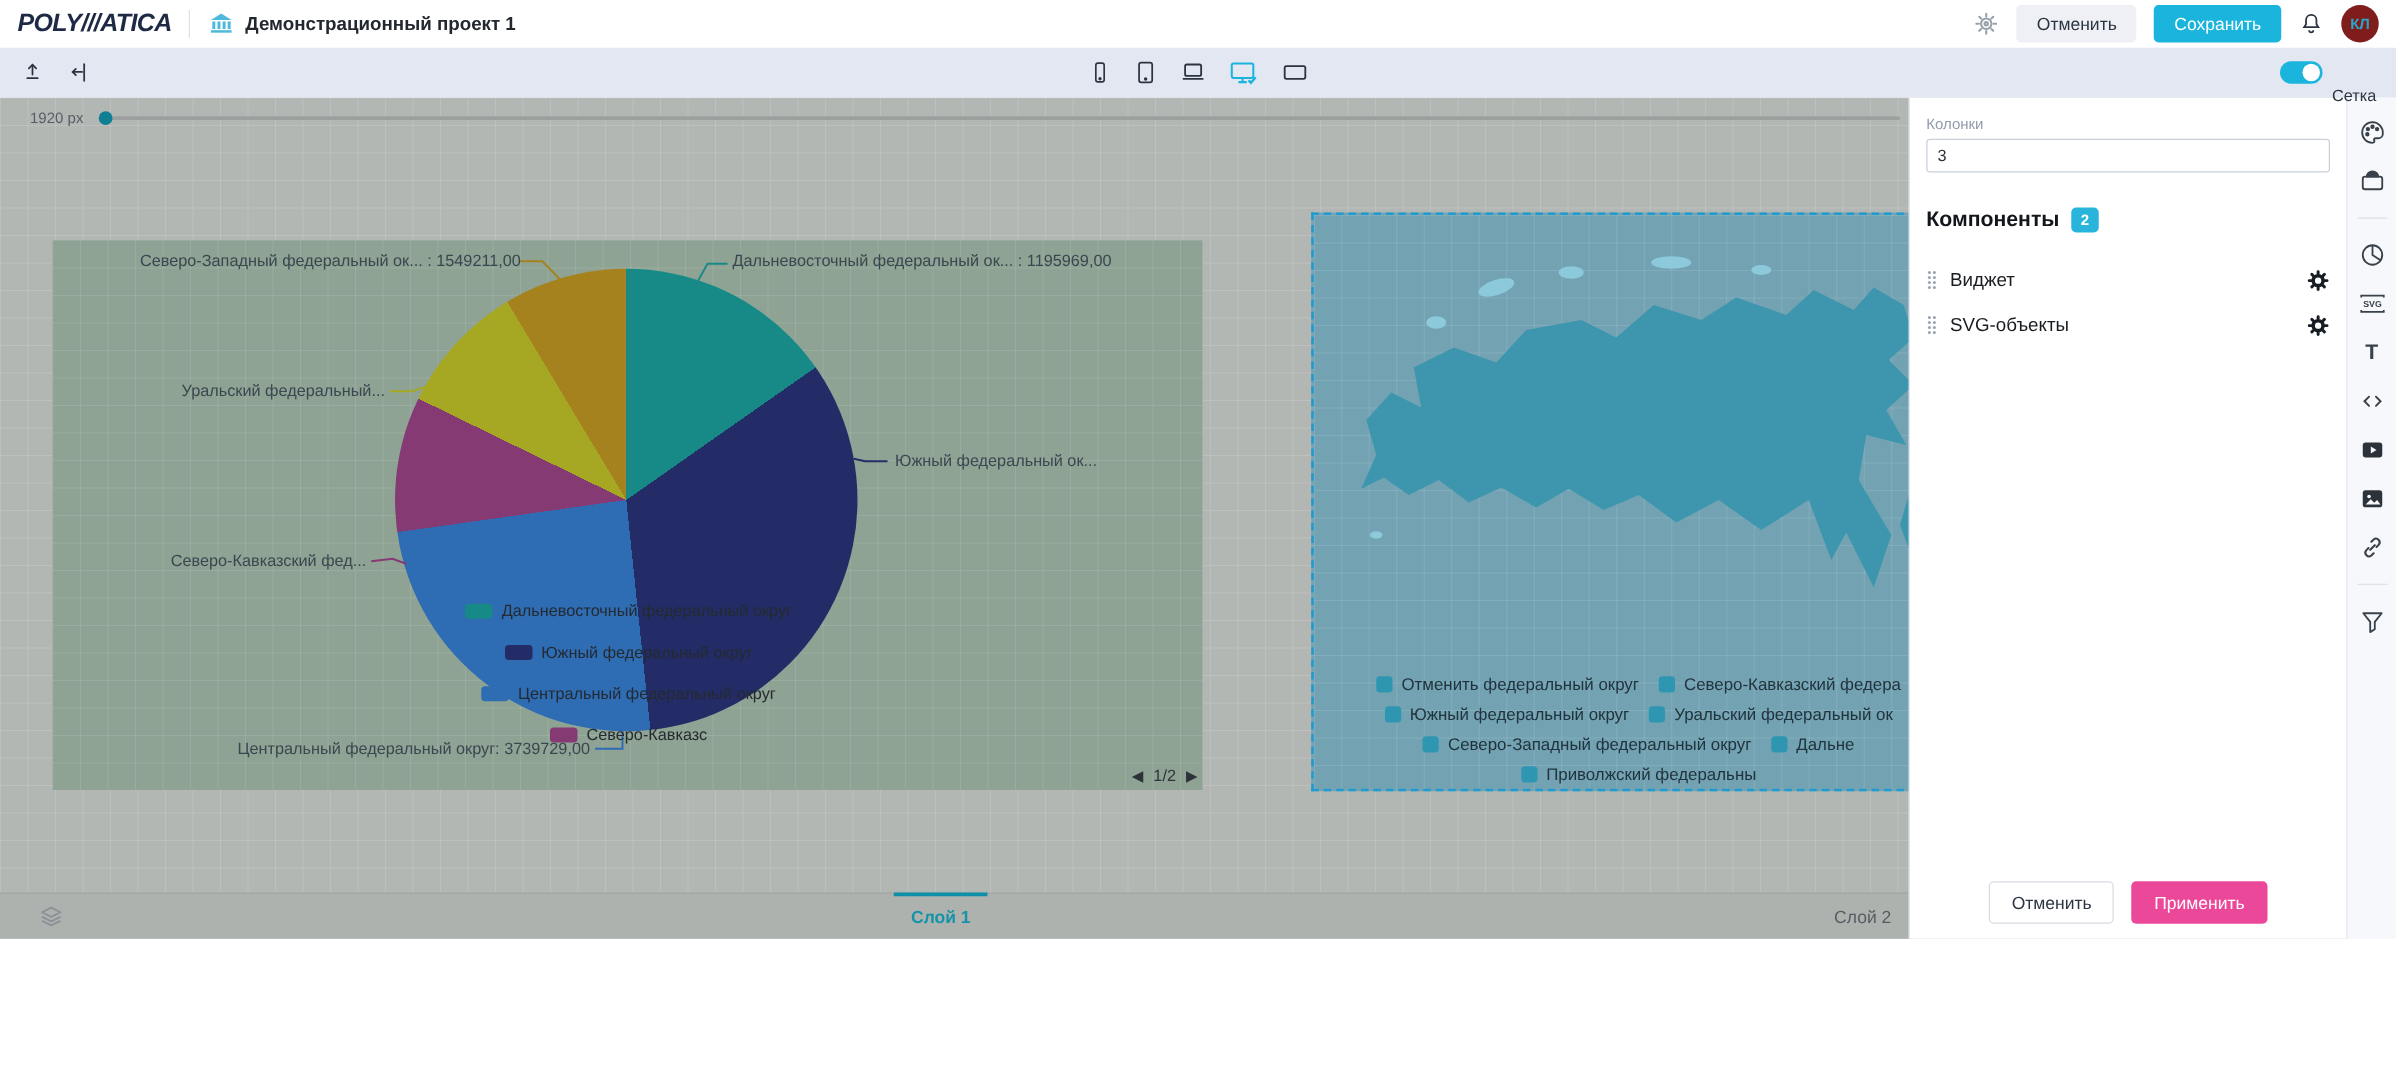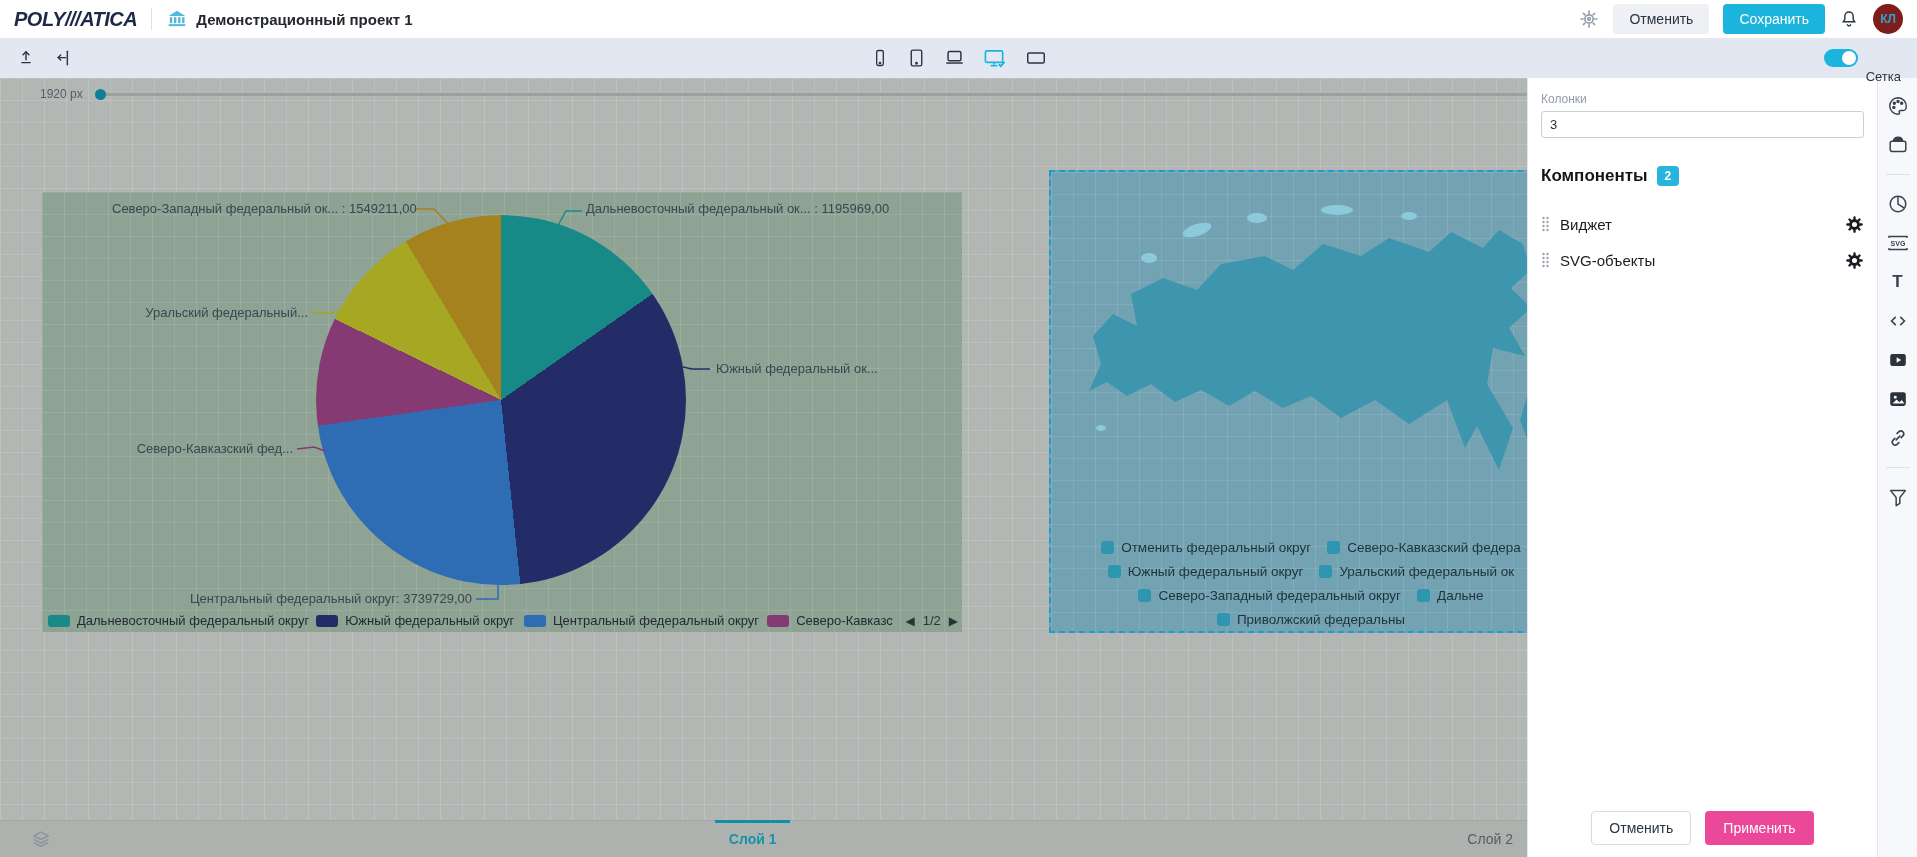--- a/index.html
+++ b/index.html
@@ -1,18 +1,18 @@
 <!DOCTYPE html>
 <html><head>
 <meta charset="utf-8">
 <style>
   * { margin:0; padding:0; box-sizing:border-box; }
   html,body { width:1917px; height:857px; overflow:hidden; }
   body { font-family:"Liberation Sans", sans-serif; color:#2b3440; background:#fff; }
-  .app { position:relative; width:1917px; height:857px; }
+  .app { position:relative; width:1917px; height:751px; }
 
   
   .topbar { position:absolute; top:0; left:0; right:0; height:38px; background:#fff;
             display:flex; align-items:center; padding:0 14px; z-index:20; }
   .logo { font-size:20px; font-weight:800; letter-spacing:-0.5px; color:#1d2945; font-style:italic; }
   .tb-divider { width:1px; height:22px; background:#dde1e8; margin:0 14px; }
   .proj-icon { display:flex; align-items:center; margin-right:8px; }
   .proj-title { font-size:15px; font-weight:700; color:#23282f; }
   .topbar-right { margin-left:auto; display:flex; align-items:center; gap:14px; }
   .icon-btn { background:none; border:none; cursor:pointer; display:flex; align-items:center; }
@@ -32,37 +32,37 @@
   .tool-right { margin-left:auto; display:flex; align-items:center; gap:8px; }
   .toggle { width:34px; height:18px; border-radius:9px; background:#1ab4dc; position:relative; cursor:pointer; }
   .toggle .knob { position:absolute; top:2px; left:18px; width:14px; height:14px; border-radius:50%; background:#fff; }
   .toggle-label { font-size:13px; color:#2b3440;margin-top:36px; }
 
   
   .canvas { position:absolute; top:78px; left:0; right:40px; bottom:0; background-color:#b3b7b4;
             background-image:linear-gradient(to right, rgba(255,255,255,.13) 1px, transparent 1px),
                              linear-gradient(to bottom, rgba(255,255,255,.13) 1px, transparent 1px);
             background-size:22px 22px; overflow:hidden; }
-  .width-row { position:absolute; top:9px; left:24px; display:flex; align-items:center; gap:14px; width:1496px;margin-left:16px; }
+  .width-row { position:absolute; top:9px; left:24px; display:flex; align-items:center; gap:14px; width:1496px; }
   .width-label { font-size:12px; color:#555d66; white-space:nowrap; }
   .slider-track { height:3px; background:#9ca09e; flex:1; border-radius:2px; position:relative; }
   .slider-dot { position:absolute; left:-2px; top:-4px; width:11px; height:11px; border-radius:50%; background:#0f7f93; cursor:pointer; }
 
   
   .pie-widget { position:absolute; left:42px; top:114px; width:920px; height:440px;
                 background-color:#8ea394;
                 background-image:linear-gradient(to right, rgba(255,255,255,.10) 1px, transparent 1px),
                                  linear-gradient(to bottom, rgba(255,255,255,.10) 1px, transparent 1px);
                 background-size:22px 22px; overflow:hidden; }
   .pie-circle { position:absolute; left:274px; top:23px; width:370px; height:370px; border-radius:50%; }
   .callout { position:absolute; font-size:13px; color:#3b4650; white-space:nowrap; }
   .callout.r { text-align:right; }
   .callout-lines { position:absolute; inset:0; pointer-events:none; }
   .pie-legend { position:absolute; left:6px; right:4px; bottom:4px; display:flex; align-items:center;
-                gap:18px; font-size:13px; color:#242a30; white-space:nowrap; overflow:hidden; }
+                gap:18px; font-size:13px; color:#242a30; white-space:nowrap; overflow:hidden;flex-direction:column; }
   .leg-item { display:flex; align-items:center; gap:7px; min-width:0; }
   .swatch { width:22px; height:12px; border-radius:3px; flex:0 0 auto; }
   .pager { margin-left:auto; display:flex; align-items:center; gap:8px; flex:0 0 auto; color:#2c3338; }
   .pager .tri { font-size:12px; cursor:pointer; }
   .pager .pg { font-size:13px; }
 
   
   .map-widget { position:absolute; left:1049px; top:92px; width:524px; height:463px;
                 background-color:#73a3b3;
                 background-image:linear-gradient(to right, rgba(255,255,255,.10) 1px, transparent 1px),

